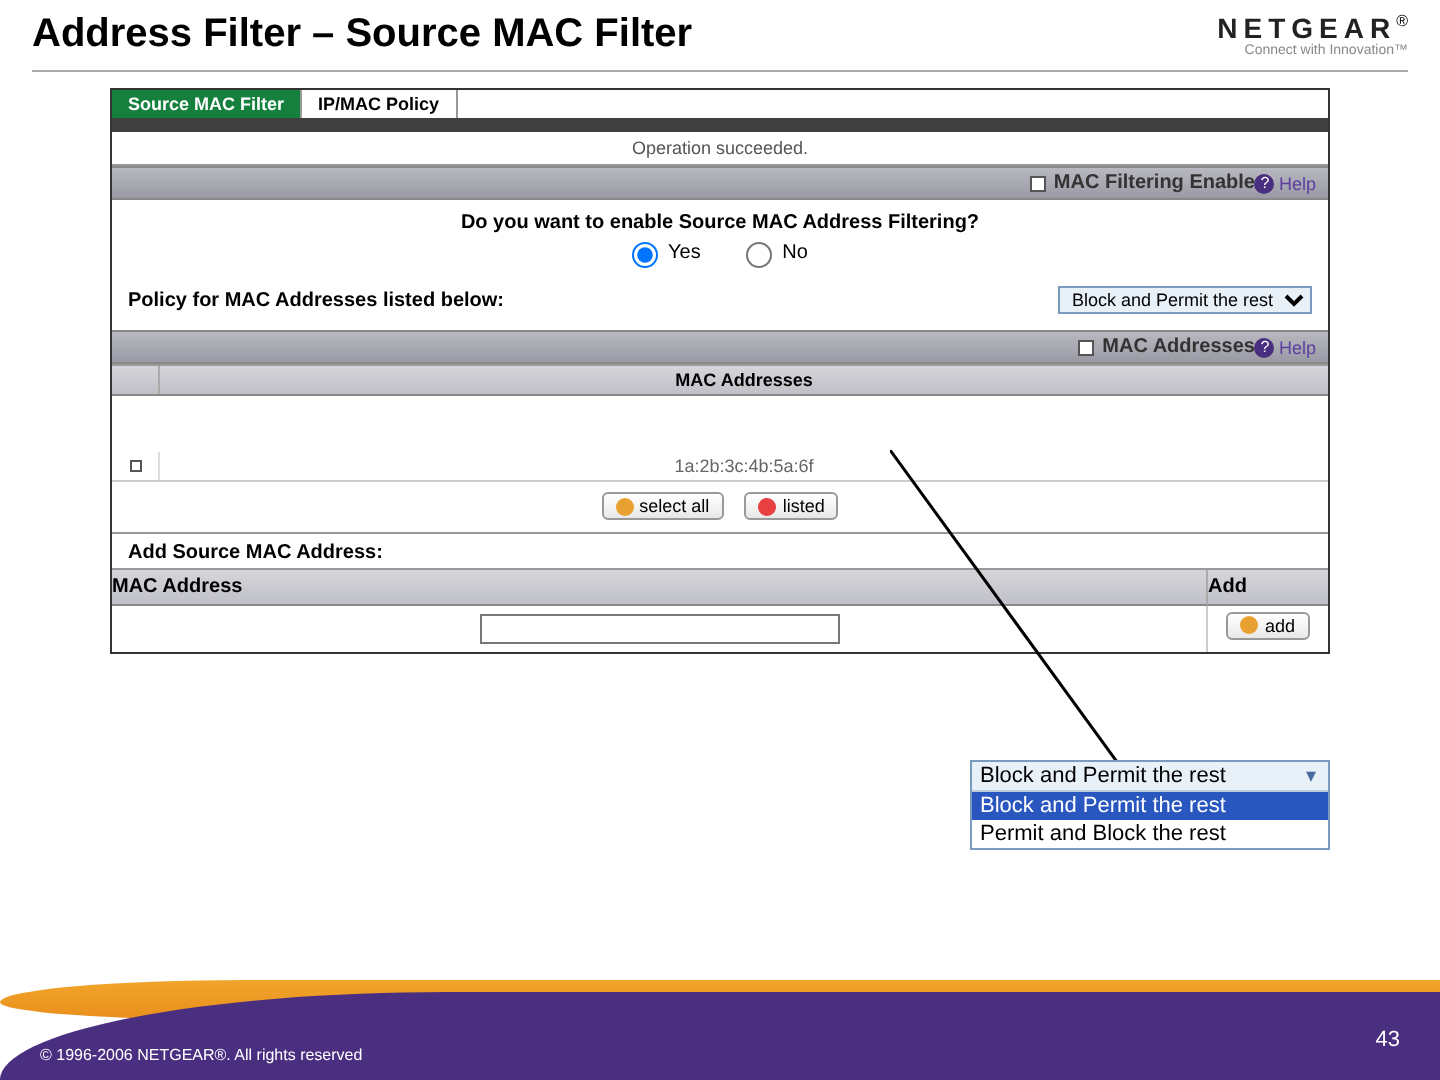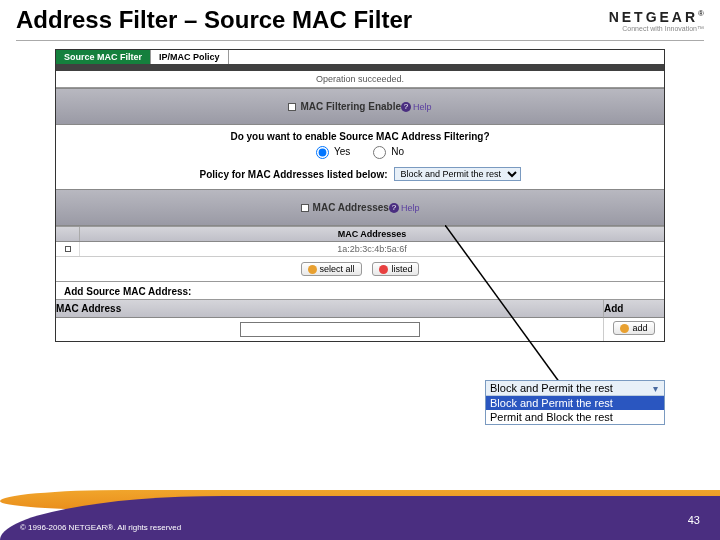--- a/index.html
+++ b/index.html
@@ -1,43 +1,43 @@
 <!DOCTYPE html>
 <html><head>
 <meta charset="utf-8">
 <style>
   * { box-sizing: border-box; margin: 0; padding: 0; }
   body { width: 720px; height: 540px; font-family: Arial, sans-serif; background: #fff; position: relative; overflow: hidden; font-size: 10px; }
   .header { display: flex; justify-content: space-between; align-items: center; padding: 6px 16px 4px; }
-  .title { font-size: 24px; font-weight: bold; font-family: Arial, sans-serif; color: #000; }
+  .title { font-size: 20px; font-weight: bold; font-family: Arial, sans-serif; color: #000; }
   .logo { text-align: right; }
   .logo-text { font-size: 14px; font-weight: bold; letter-spacing: 3px; color: #222; }
   .logo-reg { font-size: 8px; vertical-align: top; }
   .logo-tag { font-size: 7px; color: #888; }
   .rule { height: 1px; background: #aaa; margin: 2px 16px 8px; }
   .panel { margin: 0 55px; border: 1px solid #333; background: #fff; }
   .tabs { display: flex; background: #fff; }
   .tab { padding: 2px 8px; font-size: 9px; border-right: 1px solid #999; font-weight: bold; }
   .tab.active { background: #15803d; color: #fff; }
   .status-row { text-align: center; font-size: 9px; color: #555; padding: 3px 0; border-top: 7px solid #404040; border-bottom: 1px solid #999; }
-  .section-bar { background: linear-gradient(#b8b8c0, #9a9aa5); display: flex; justify-content: center; align-items: center; padding: 12px 6px; font-size: 10px; font-weight: bold; color: #333; border-top: 1px solid #888; border-bottom: 1px solid #888; }
+  .section-bar { background: linear-gradient(#b8b8c0, #9a9aa5); display: flex; justify-content: flex-end; align-items: center; padding: 2px 6px; font-size: 10px; font-weight: bold; color: #333; border-top: 1px solid #888; border-bottom: 1px solid #888; }
   .section-bar .left { display: flex; align-items: center; gap: 4px; }
   .help { color: #5a3ea0; font-size: 9px; font-weight: normal; display: flex; align-items: center; gap: 2px; }
   .help-icon { display: inline-block; width: 10px; height: 10px; border-radius: 50%; background: #4a2e80; color: #fff; text-align: center; line-height: 10px; font-size: 8px; }
   .form-area { padding: 6px 8px; }
   .question { text-align: center; font-weight: bold; font-size: 10px; margin-bottom: 4px; }
   .radios { text-align: center; margin-bottom: 6px; }
   .radio-wrap { display: inline-flex; align-items: flex-start; margin: 0 10px; font-size: 10px; gap: 3px; }
   .radio-wrap span { margin-left: 2px; }
-  .policy-row { display: flex; align-items: center; justify-content: center; gap: 6px; font-size: 10px; font-weight: bold; margin-bottom: 2px; }
+  .policy-row { display: flex; align-items: center; justify-content: space-between; gap: 6px; font-size: 10px; font-weight: bold; margin-bottom: 2px; }
   .policy-row select { font-size: 9px; border: 1px solid #7a9ac0; background: #e8f0f8; padding: 0 2px; }
   .table-head { display: grid; grid-template-columns: 24px 1fr; background: linear-gradient(#d5d5da,#c0c0c8); border-top: 1px solid #999; border-bottom: 1px solid #888; font-size: 9px; font-weight: bold; text-align: center; }
   .table-head div { padding: 2px 0; border-right: 1px solid #aaa; }
   .table-head div:last-child { border-right: none; }
-  .table-row { display: grid; grid-template-columns: 24px 1fr; font-size: 9px; text-align: center; border-bottom: 1px solid #ccc; }
+  .table-row { display: grid; grid-template-columns: 24px 1fr; font-size: 9px; text-align: center; border-bottom: 1px solid #ccc; margin-top: 28px; }
   .table-row div { padding: 2px 0; border-right: 1px solid #ddd; color: #666; }
   .table-row div:last-child { border-right: none; }
   .btn-row { text-align: center; padding: 5px 0; }
   .btn { display: inline-flex; align-items: center; gap: 3px; border: 1px solid #999; border-radius: 3px; padding: 1px 6px; font-size: 9px; background: linear-gradient(#fff,#e8e8e8); margin: 0 4px; cursor: pointer; }
   .btn-icon { display:inline-block; width: 9px; height: 9px; border-radius: 50%; }
   .btn-icon.sel { background: #e8a030; }
   .btn-icon.del { background: #e84040; }
   .btn-icon.add { background: #e8a030; }
   .add-label { font-weight: bold; font-size: 10px; padding: 4px 8px 2px; border-top: 1px solid #999; }
   .add-grid { display: grid; grid-template-columns: 1fr 60px; border-top: 1px solid #999; }

